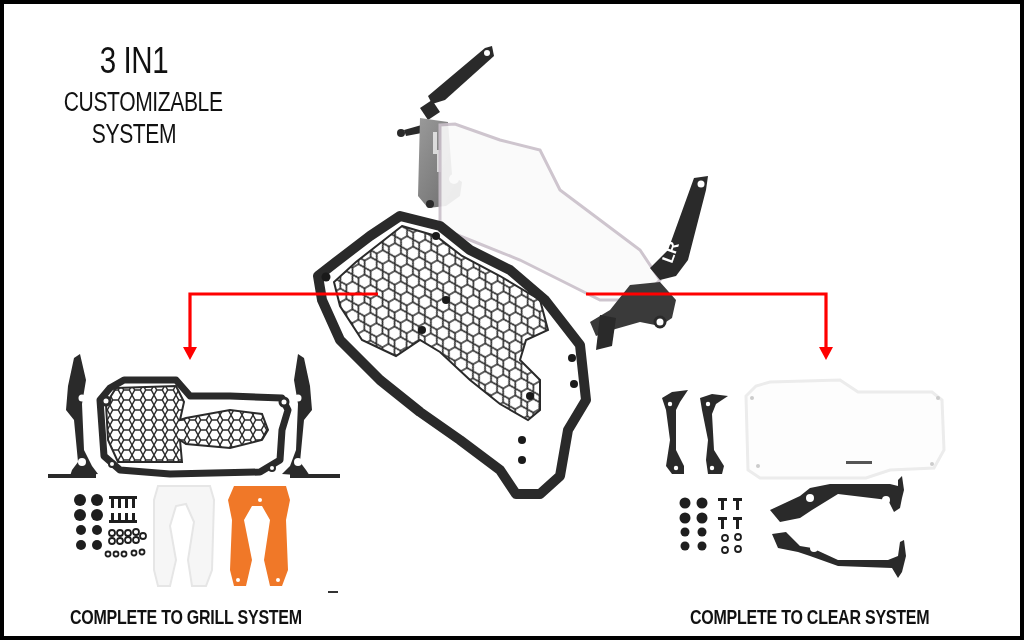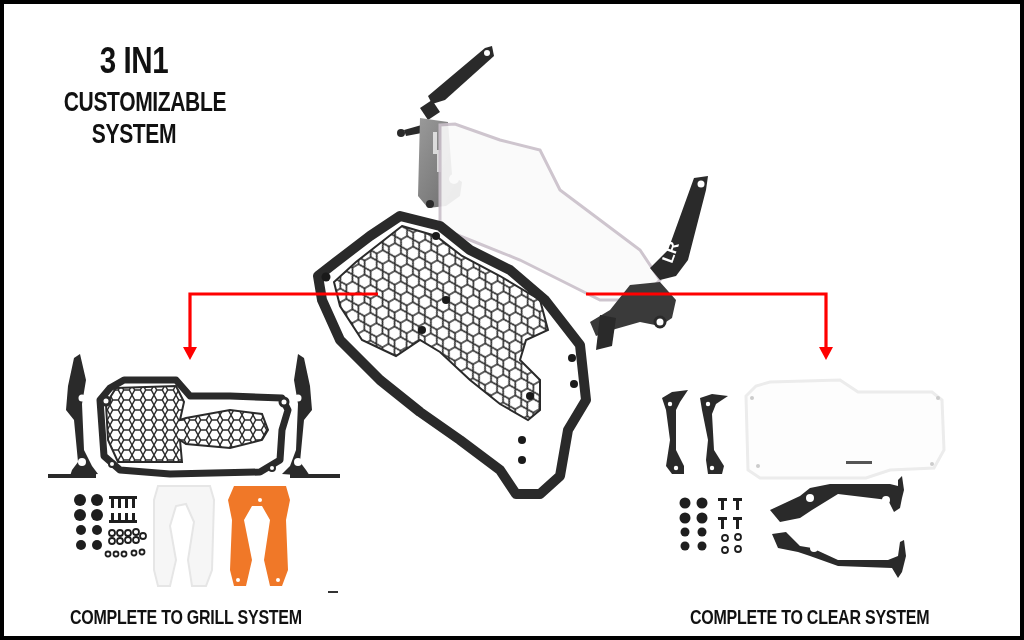--- a/index.html
+++ b/index.html
@@ -3,21 +3,21 @@
   <meta charset="utf-8">
   <style>
     * { box-sizing: border-box; margin: 0; padding: 0; }
     html, body { width: 1024px; height: 640px; background: #000; overflow: hidden; }
     .frame {
       position: absolute; left: 4px; top: 4px; width: 1016px; height: 632px;
       background: #ffffff; overflow: hidden;
     }
     .headline {
       position: absolute; left: 40px; top: 38px; width: 180px; text-align: center;
-      font-family: "Liberation Sans", sans-serif; font-weight: bold; color: #111;
+      font-family: "Liberation Sans", sans-serif; font-weight: normal; color: #111;
       line-height: 1.05; letter-spacing: -0.5px;
     }
     .headline .h1 { font-size: 36px; transform: scaleX(0.82); display: block; }
     .headline .h2 { font-size: 27px; transform: scaleX(0.78); display: block; margin-top: 8px; }
     .headline .h3 { font-size: 27px; transform: scaleX(0.78); display: block; margin-top: 4px; }
     .caption {
       position: absolute; font-family: "Liberation Sans", sans-serif; font-weight: bold;
       color: #111; font-size: 20px; white-space: nowrap; letter-spacing: -0.3px;
       transform-origin: left center;
     }

